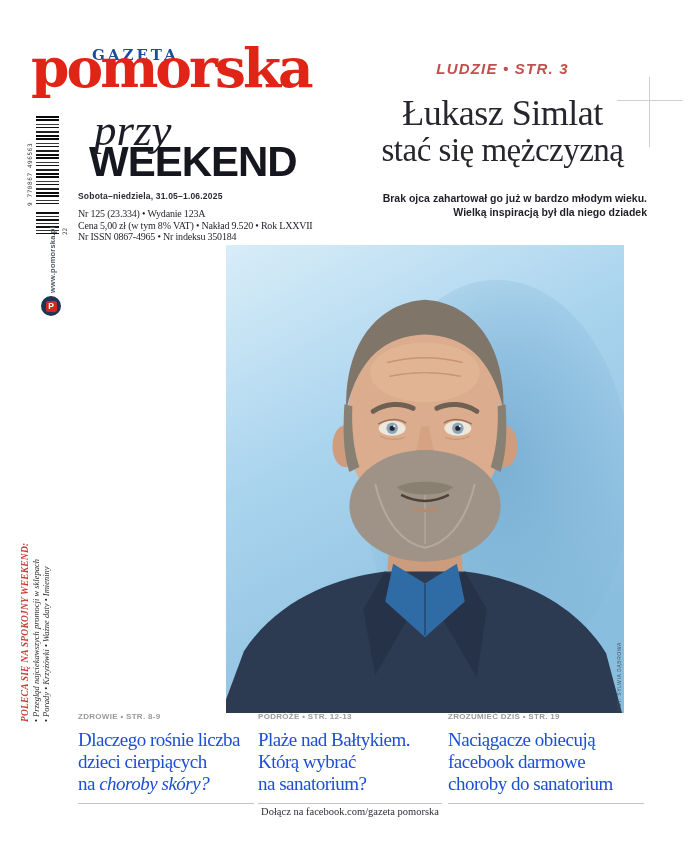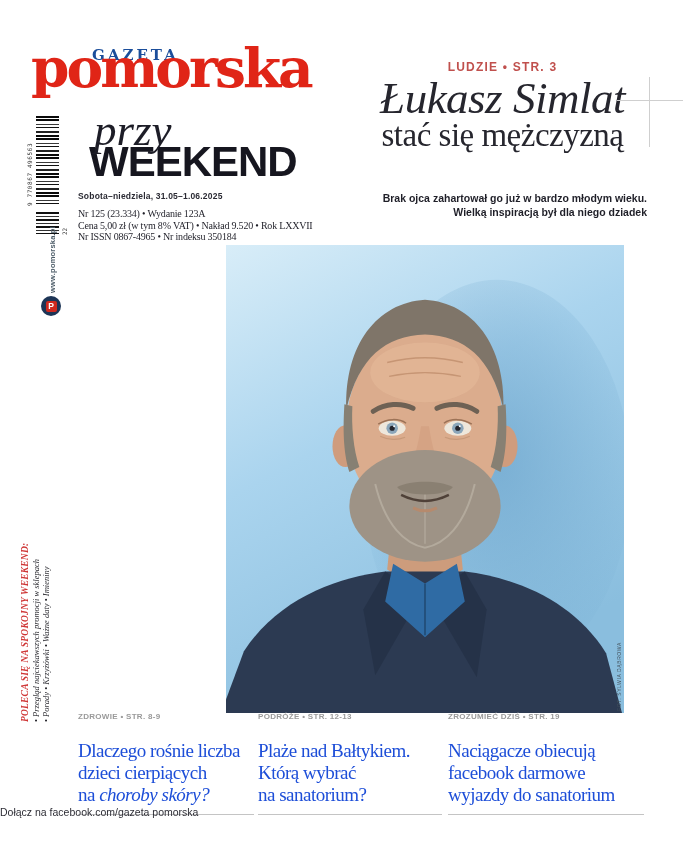--- a/index.html
+++ b/index.html
@@ -40,49 +40,49 @@
 
   .promo{position:absolute;left:20px;top:722px;width:184px;transform:rotate(-90deg);
     transform-origin:0 0;}
   .promo-title{font-family:"Liberation Serif",serif;font-style:italic;font-weight:bold;
     font-size:9.5px;color:#cf3636;letter-spacing:.2px;margin-bottom:1px;}
   .promo-line{font-family:"Liberation Serif",serif;font-style:italic;font-size:8.5px;
     line-height:10px;color:#2a2a30;white-space:nowrap;}
 
   
   .lead{position:absolute;left:340px;top:60px;width:325px;text-align:center;}
-  .lead-kicker{font-weight:bold;font-size:12px;letter-spacing:1.2px;color:#c0504d;margin-bottom:6px;}
+  .lead-kicker{font-weight:bold;font-size:15px;letter-spacing:1.2px;color:#c0504d;margin-bottom:18px;font-style:italic;}
   .lead-t{font-family:"Liberation Serif",serif;font-size:33px;line-height:37px;
           letter-spacing:-.5px;color:#26262e;white-space:nowrap;}
-  .lead-t.it{font-style:italic;font-size:45px;}
+  .lead-t.it{font-size:36px;}
   .deck{position:absolute;right:53px;top:192px;width:300px;text-align:right;
         font-weight:bold;font-size:10.5px;line-height:13.5px;color:#1f1f28;}
 
   .mark-v{position:absolute;left:649px;top:77px;width:1px;height:70px;background:#cfcfcf;}
   .mark-h{position:absolute;left:617px;top:100px;width:66px;height:1px;background:#cfcfcf;}
 
   
   .photo{position:absolute;left:226px;top:245px;width:398px;height:468px;overflow:hidden;}
   .photo svg{display:block;}
   .credit{position:absolute;left:616px;top:711px;width:82px;transform:rotate(-90deg);
     transform-origin:0 0;font-size:5px;letter-spacing:.6px;color:#44525c;}
 
   
   .story{position:absolute;top:712px;}
   .story.s1{left:78px;width:176px;}
   .story.s2{left:258px;width:184px;}
   .story.s3{left:448px;width:196px;}
-  .story-kicker{font-weight:bold;font-size:8px;letter-spacing:.3px;color:#9a9a9a;margin-bottom:19px;}
+  .story-kicker{font-weight:bold;font-size:8px;letter-spacing:.3px;color:#9a9a9a;margin-bottom:8px;}
   .story-line{font-family:"Liberation Serif",serif;font-size:19px;line-height:22px;
               letter-spacing:-.5px;color:#1d4ed8;white-space:nowrap;}
   .story-line .it{font-style:italic;}
   .story-rule{margin-top:8px;height:1px;background:#c4c4c4;}
 
-  .footer{position:absolute;left:0;right:0;top:806px;text-align:left;
-    font-family:Liberation Sans, sans-serif;font-size:10.5px;color:#2e2e36;}
+  .footer{position:absolute;left:0;right:0;top:806px;text-align:center;
+    font-family:Liberation Serif, serif;font-size:10.5px;color:#2e2e36;}
 </style>
 </head>
 <body>
 
 <div class="page">
 
   <div class="gazeta">GAZETA</div>
   <div class="pomorska">pomorska</div>
   <div class="przy">przy</div>
   <div class="sobocie">WEEKEND</div>
@@ -207,19 +207,19 @@
     <div class="story-line it">Plaże nad Bałtykiem.</div>
     <div class="story-line">Którą wybrać</div>
     <div class="story-line">na sanatorium?</div>
     <div class="story-rule"></div>
   </div>
 
   <div class="story s3">
     <div class="story-kicker">ZROZUMIEĆ DZIŚ • STR. 19</div>
     <div class="story-line">Naciągacze obiecują</div>
     <div class="story-line">facebook darmowe</div>
-    <div class="story-line it">wyjazdy do sanatorium</div>
+    <div class="story-line it">choroby do sanatorium</div>
     <div class="story-rule"></div>
   </div>
 
   <div class="footer">Dołącz na facebook.com/gazeta pomorska</div>
 
 </div>
 
 </body></html>

